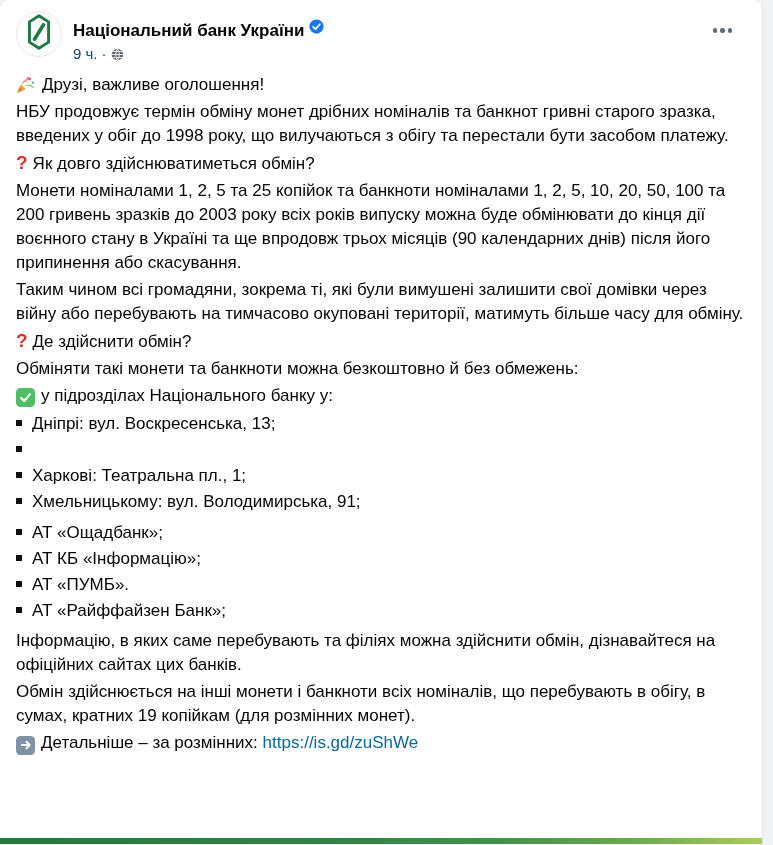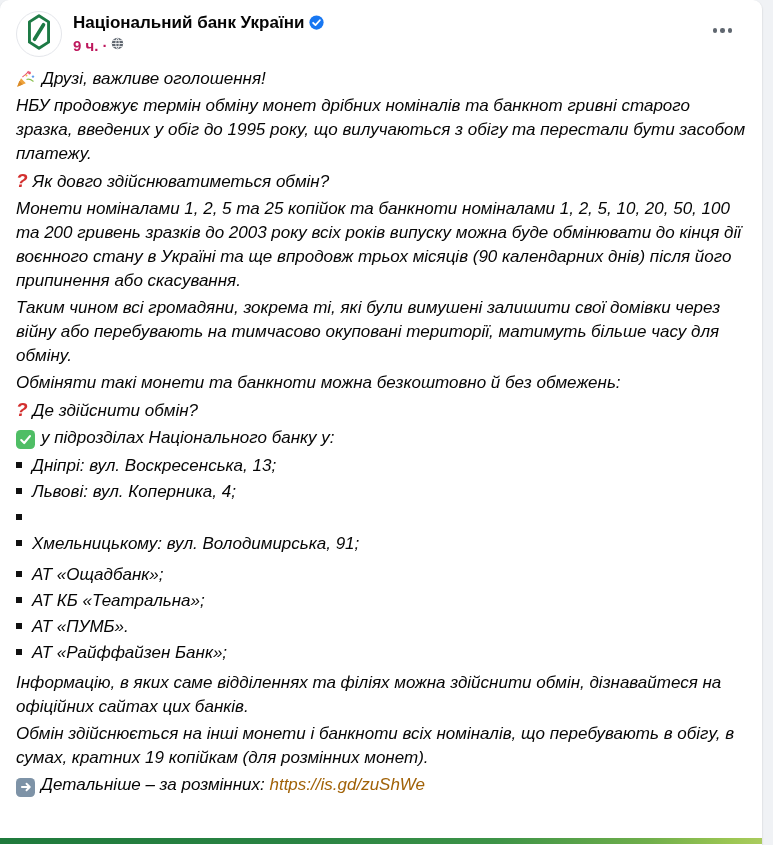--- a/index.html
+++ b/index.html
@@ -36,42 +36,42 @@
     box-sizing:border-box;
     background:#fff;
     display:flex;align-items:center;justify-content:center;
     cursor:pointer;
     flex:0 0 auto;
   }
   .header-text{margin-left:11px;padding-top:1px;}
   .title-row{display:flex;align-items:center;}
   .page-name{
     font-size:17px;font-weight:700;color:#050505;
-    line-height:21px;cursor:pointer;
+    line-height:21px;cursor:pointer;margin-top:8px;
   }
   .verified{margin-left:5px;display:inline-flex;align-items:center;}
   .meta-row{
-    display:flex;align-items:flex-start;
+    display:flex;align-items:center;
     margin-top:3px;
-    font-size:15px;color:#be185d;line-height:19px;font-weight:bold;
+    font-size:15px;color:#0c4a6e;line-height:19px;
   }
   .meta-row .sep{margin:0 4px;}
   .meta-row .time{cursor:pointer;}
   .globe{display:inline-flex;align-items:center;margin-top:1px;}
   .more-btn{
     position:absolute;right:22px;top:20px;
     display:flex;gap:3px;
     padding:8px;border-radius:50%;
     cursor:pointer;
   }
   .more-btn i{width:4.5px;height:4.5px;border-radius:50%;background:#606770;}
   
   .post{
     padding:10px 16px 0 16px;
-    font-size:17px;color:#050505;font-style:italic;
+    font-size:17px;color:#050505;
   }
   .post p{margin:0 0 3px 0;line-height:24px;}
   .post ul{list-style:none;margin:2px 0 5px 0;padding:0;}
   .post li{line-height:26px;}
   .sq{
     display:inline-block;width:6px;height:6px;
     background:#111;margin-right:10px;vertical-align:3px;
   }
   .ic{display:inline-block;margin-right:6px;}
   .ic-tada svg{vertical-align:-4px;}
@@ -79,21 +79,21 @@
     color:#d3302f;font-weight:700;font-size:19px;
     margin-right:5px;
   }
   .check-box,.arrow-box{
     width:19px;height:19px;border-radius:4.5px;
     display:inline-flex;align-items:center;justify-content:center;
     vertical-align:-3px;
   }
   .check-box{background:#4fbe65;}
   .arrow-box{background:#7e93a7;}
-  a.post-link{color:#a16207;text-decoration:none;cursor:pointer;}
+  a.post-link{color:#0369a1;text-decoration:none;cursor:pointer;}
   
   .strip{
     position:absolute;left:0;bottom:1px;
     width:762px;height:6px;
     background:linear-gradient(90deg,#1f7a3c 0%,#2a8443 40%,#3d9347 65%,#6fae4b 85%,#9cc653 96%,#aacb5e 100%);
     cursor:pointer;
   }
 </style>
 </head>
 <body>
@@ -142,44 +142,44 @@
     <div class="post" id="post-body">
         <p><span class="ic ic-tada"><svg width="20" height="20" viewBox="0 0 20 20">
               <polygon points="1.2,18.8 9.8,15.2 5,10.2" fill="#efa33c"></polygon>
               <polygon points="1.2,18.8 6.8,16.4 3.4,12.8" fill="#d98a28"></polygon>
               <path d="M6.5,9 C9,6.5 11.5,6 12.5,3" stroke="#e8536f" stroke-width="1.1" fill="none"></path>
               <path d="M10.5,11.5 C13,10.5 15,11.5 17.5,13.5" stroke="#8cc152" stroke-width="1.1" fill="none"></path>
               <circle cx="13.5" cy="5" r="1.4" fill="#e8536f"></circle>
               <circle cx="17" cy="8.6" r="1.2" fill="#5d9cec"></circle>
               <circle cx="10.5" cy="7.5" r="1" fill="#f6bb42"></circle>
             </svg></span><span>Друзі, важливе оголошення!</span></p>
-        <p><span>НБУ продовжує термін обміну монет дрібних номіналів та банкнот гривні старого зразка, введених у обіг до 1995 року, що вилучаються з обігу та перестали бути засобом платежу.</span></p>
+        <p><span>НБУ продовжує термін обміну монет дрібних номіналів та банкнот гривні старого зразка, введених у обіг до 1998 року, що вилучаються з обігу та перестали бути засобом платежу.</span></p>
         <p><span class="ic q-mark">?</span><span>Як довго здійснюватиметься обмін?</span></p>
         <p><span>Монети номіналами 1, 2, 5 та 25 копійок та банкноти номіналами 1, 2, 5, 10, 20, 50, 100 та 200 гривень зразків до 2003 року всіх років випуску можна буде обмінювати до кінця дії воєнного стану в Україні та ще впродовж трьох місяців (90 календарних днів) після його припинення або скасування.</span></p>
         <p><span>Таким чином всі громадяни, зокрема ті, які були вимушені залишити свої домівки через війну або перебувають на тимчасово окуповані території, матимуть більше часу для обміну.</span></p>
+        <p><span class="ic q-mark">?</span><span>Де здійснити обмін?</span></p>
         <p><span>Обміняти такі монети та банкноти можна безкоштовно й без обмежень:</span></p>
-        <p><span class="ic q-mark">?</span><span>Де здійснити обмін?</span></p>
         <p><span class="ic check-box">
             <svg width="13" height="13" viewBox="0 0 14 14">
               <polyline points="2.4,7.6 5.6,10.8 11.8,3.4" fill="none" stroke="#fff" stroke-width="2.3" stroke-linecap="round" stroke-linejoin="round"></polyline>
             </svg>
           </span><span>у підрозділах Національного банку у:</span></p>
         <ul>
           <li><span class="sq"></span><span>Дніпрі: вул. Воскресенська, 13;</span></li>
-          <li><span class="sq"></span><span>Львові: вул. Коперника, 4;</span></li>
           <li><span class="sq"></span></li>
+          <li><span class="sq"></span><span>Харкові: Театральна пл., 1;</span></li>
           <li><span class="sq"></span><span>Хмельницькому: вул. Володимирська, 91;</span></li>
         </ul>
         <ul>
           <li><span class="sq"></span><span>АТ «Ощадбанк»;</span></li>
-          <li><span class="sq"></span><span>АТ КБ «Театральна»;</span></li>
+          <li><span class="sq"></span><span>АТ КБ «Інформацію»;</span></li>
           <li><span class="sq"></span><span>АТ «ПУМБ».</span></li>
           <li><span class="sq"></span><span>АТ «Райффайзен Банк»;</span></li>
         </ul>
-        <p><span>Інформацію, в яких саме відділеннях та філіях можна здійснити обмін, дізнавайтеся на офіційних сайтах цих банків.</span></p>
+        <p><span>Інформацію, в яких саме перебувають та філіях можна здійснити обмін, дізнавайтеся на офіційних сайтах цих банків.</span></p>
         <p><span>Обмін здійснюється на інші монети і банкноти всіх номіналів, що перебувають в обігу, в сумах, кратних 19 копійкам (для розмінних монет).</span></p>
         <p><span class="ic arrow-box">
             <svg width="12" height="12" viewBox="0 0 14 14">
               <path d="M2.2,7 H10.5" stroke="#fff" stroke-width="2.2" stroke-linecap="round"></path>
               <path d="M7.6,3.2 L11.4,7 L7.6,10.8" fill="none" stroke="#fff" stroke-width="2.2" stroke-linecap="round" stroke-linejoin="round"></path>
             </svg>
           </span><span>Детальніше – за розмінних:</span> <a class="post-link" href="#">https://is.gd/zuShWe</a></p>
       </div>
 
     <div class="strip"></div>

